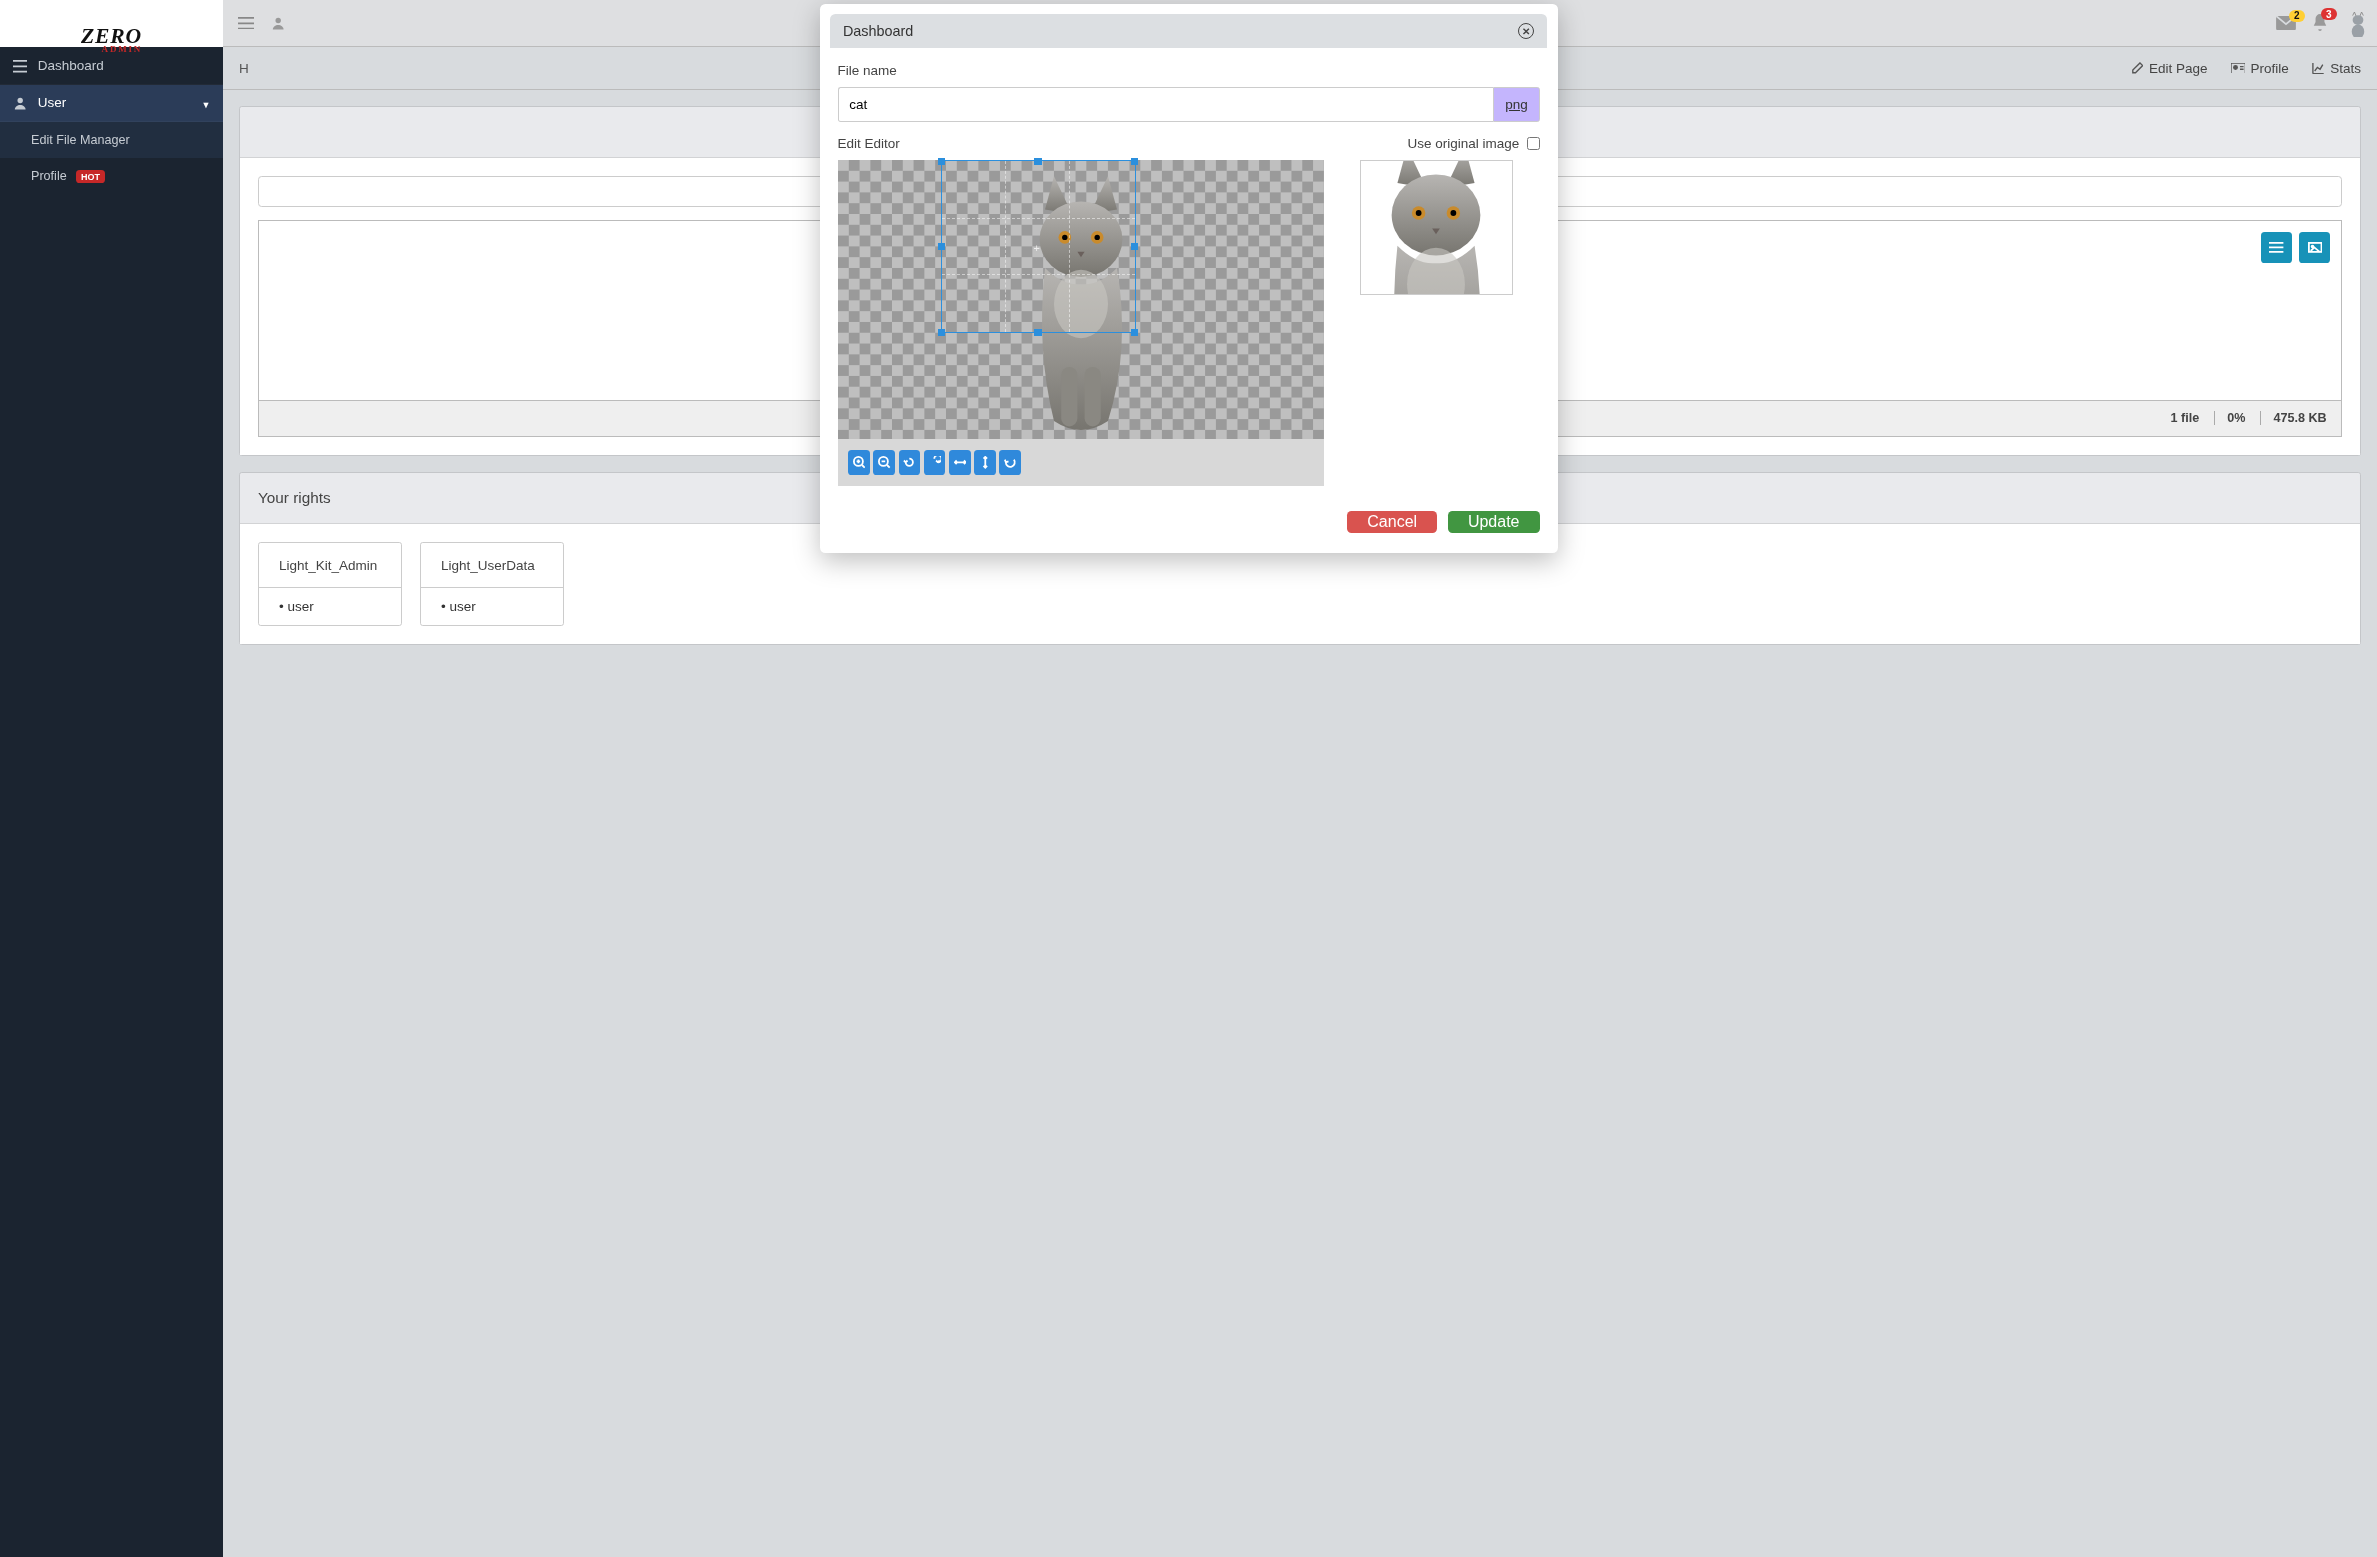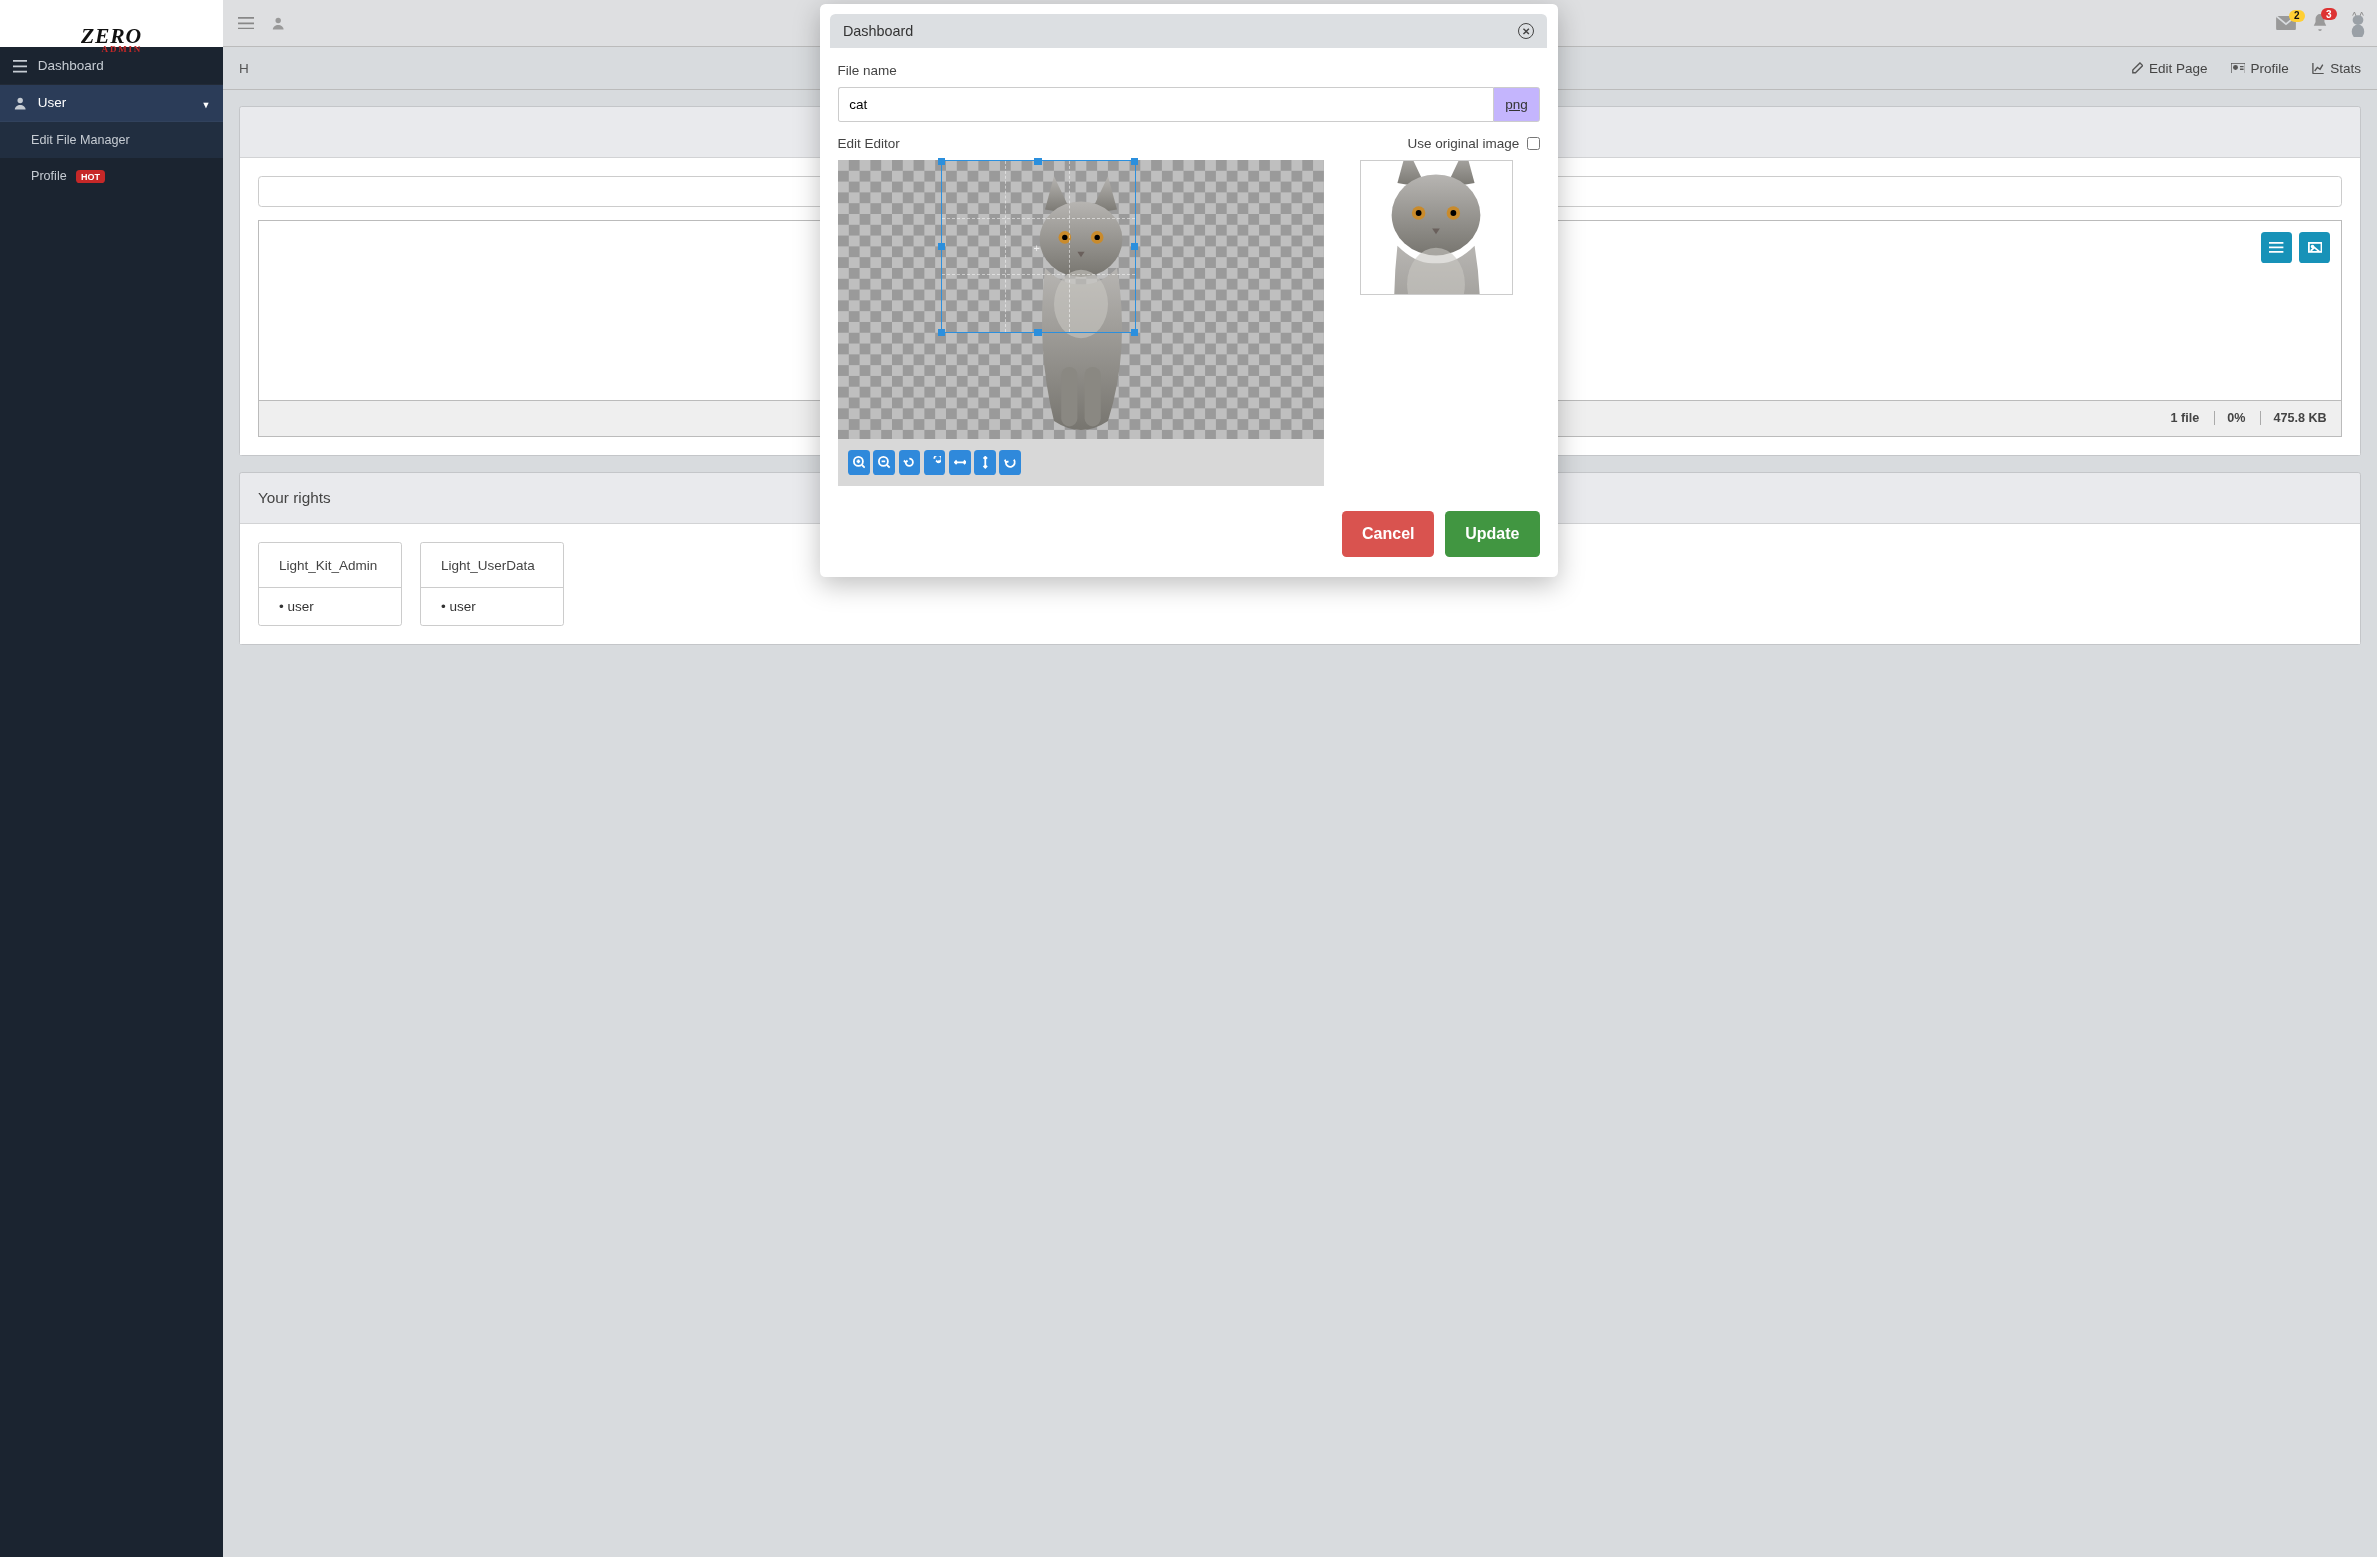--- a/index.html
+++ b/index.html
@@ -74,21 +74,21 @@
   .thirds-v { top:0; bottom:0; width:0; border-left:0.9px dashed rgba(255,255,255,0.5);}
   .handle { position:absolute; width:7.2px; height:7.2px; background:#2b8fdd;}
   .handle.tl{top:-3.6px;left:-3.6px;} .handle.tm{top:-3.6px;left:calc(50% - 3.6px);} .handle.tr{top:-3.6px;right:-3.6px;}
   .handle.ml{top:calc(50% - 3.6px);left:-3.6px;} .handle.mr{top:calc(50% - 3.6px);right:-3.6px;}
   .handle.bl{bottom:-3.6px;left:-3.6px;} .handle.bm{bottom:-3.6px;left:calc(50% - 3.6px);} .handle.br{bottom:-3.6px;right:-3.6px;}
   .center-cross{position:absolute;top:calc(50% - 4.5px);left:calc(50% - 4.5px);color:#eee;font-size:10.8px;}
 
   .cat-svg { position:absolute; left:50%; top:9px; transform:translateX(-50%); }
   .preview-box { width:153px; height:135px; border:0.9px solid #ccc; display:flex; align-items:flex-end; justify-content:center; overflow:hidden; background:#fff;}
   .modal-footer { padding: 25px 18px 0 18px; display:flex; justify-content:flex-end; gap:10.8px;}
-  .btn { padding: 14px 20px; font-size:16px; border:none; border-radius:4.5px; cursor:pointer; color:#fff;font-weight:bold;}
+  .btn { padding: 2px 20px; font-size:16px; border:none; border-radius:4.5px; cursor:pointer; color:#fff;}
   .btn-cancel { background:#d9534f; }
   .btn-update { background:#419641; }
   .close-x { cursor:pointer; width:16px; height:16px; display:flex; align-items:center; justify-content:center; border:1.8px solid #444; border-radius:50%; font-size:10px; font-weight:bold; color:#444;}
 
   svg { display:block; }
 </style>
 </head>
 <body>
 
 <div class="sidebar">

